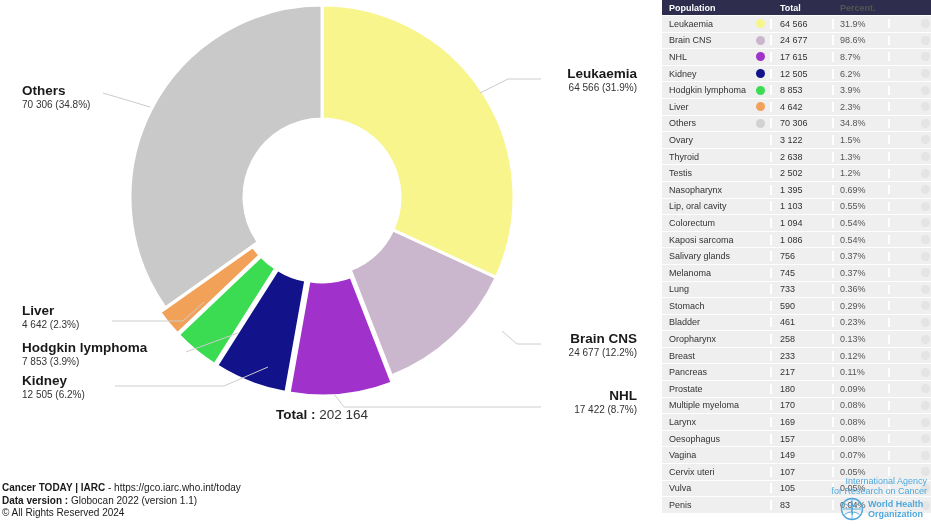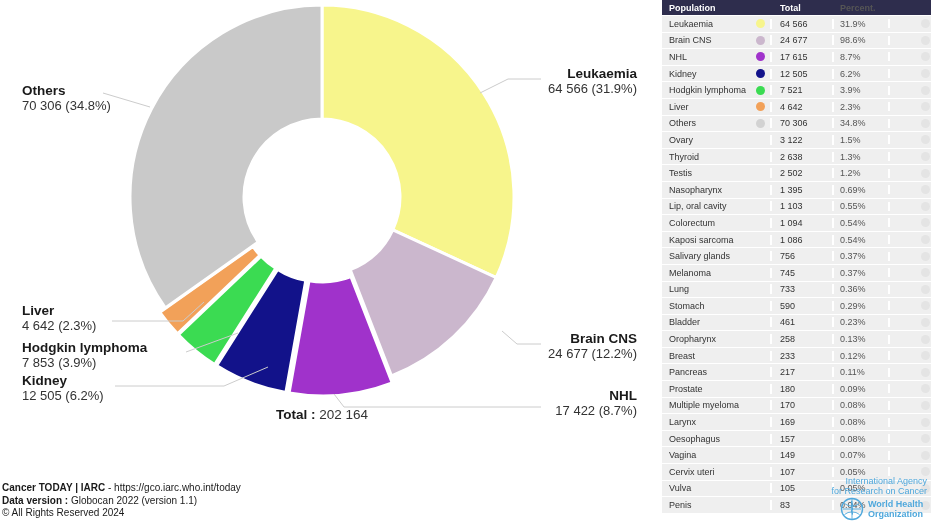--- a/index.html
+++ b/index.html
@@ -12,21 +12,21 @@
 
   
   svg.chart { position:absolute; left:0; top:0; width:931px; height:526px; }
   .leader { fill:none; stroke:#cccccc; stroke-width:1; }
 
   
   .callout { position:absolute; line-height:1.1; }
   .callout.right { right:294px; text-align:right; }
   .callout.left  { left:22px; text-align:left; }
   .callout-title { font-weight:bold; font-size:13.5px; color:#1a1a1a; }
-  .callout-value { font-size:13px; color:#333333; }
+  .callout-value { font-size:10px; color:#333333; }
 
   .total-label {
     position:absolute; left:232px; top:407px; width:180px;
     text-align:center; font-size:13.5px; color:#333333;
   }
   .total-label b { color:#1a1a1a; }
 
   
   .datatable { position:absolute; left:662px; top:0; width:299px; }
   .thead {
@@ -173,21 +173,21 @@
       <div class="c-pct">6.2%</div>
       <div class="c-pin">
         <span class="pin"></span>
       </div>
     </div>
         <div class="trow">
       <div class="c-pop">
         <span>Hodgkin lymphoma</span>
         <span class="dot" style="background: rgb(59, 219, 82);"></span>
       </div>
-      <div class="c-total">7 521</div>
+      <div class="c-total">8 853</div>
       <div class="c-pct">3.9%</div>
       <div class="c-pin">
         <span class="pin"></span>
       </div>
     </div>
         <div class="trow">
       <div class="c-pop">
         <span>Liver</span>
         <span class="dot" style="background: rgb(242, 161, 89);"></span>
       </div>

